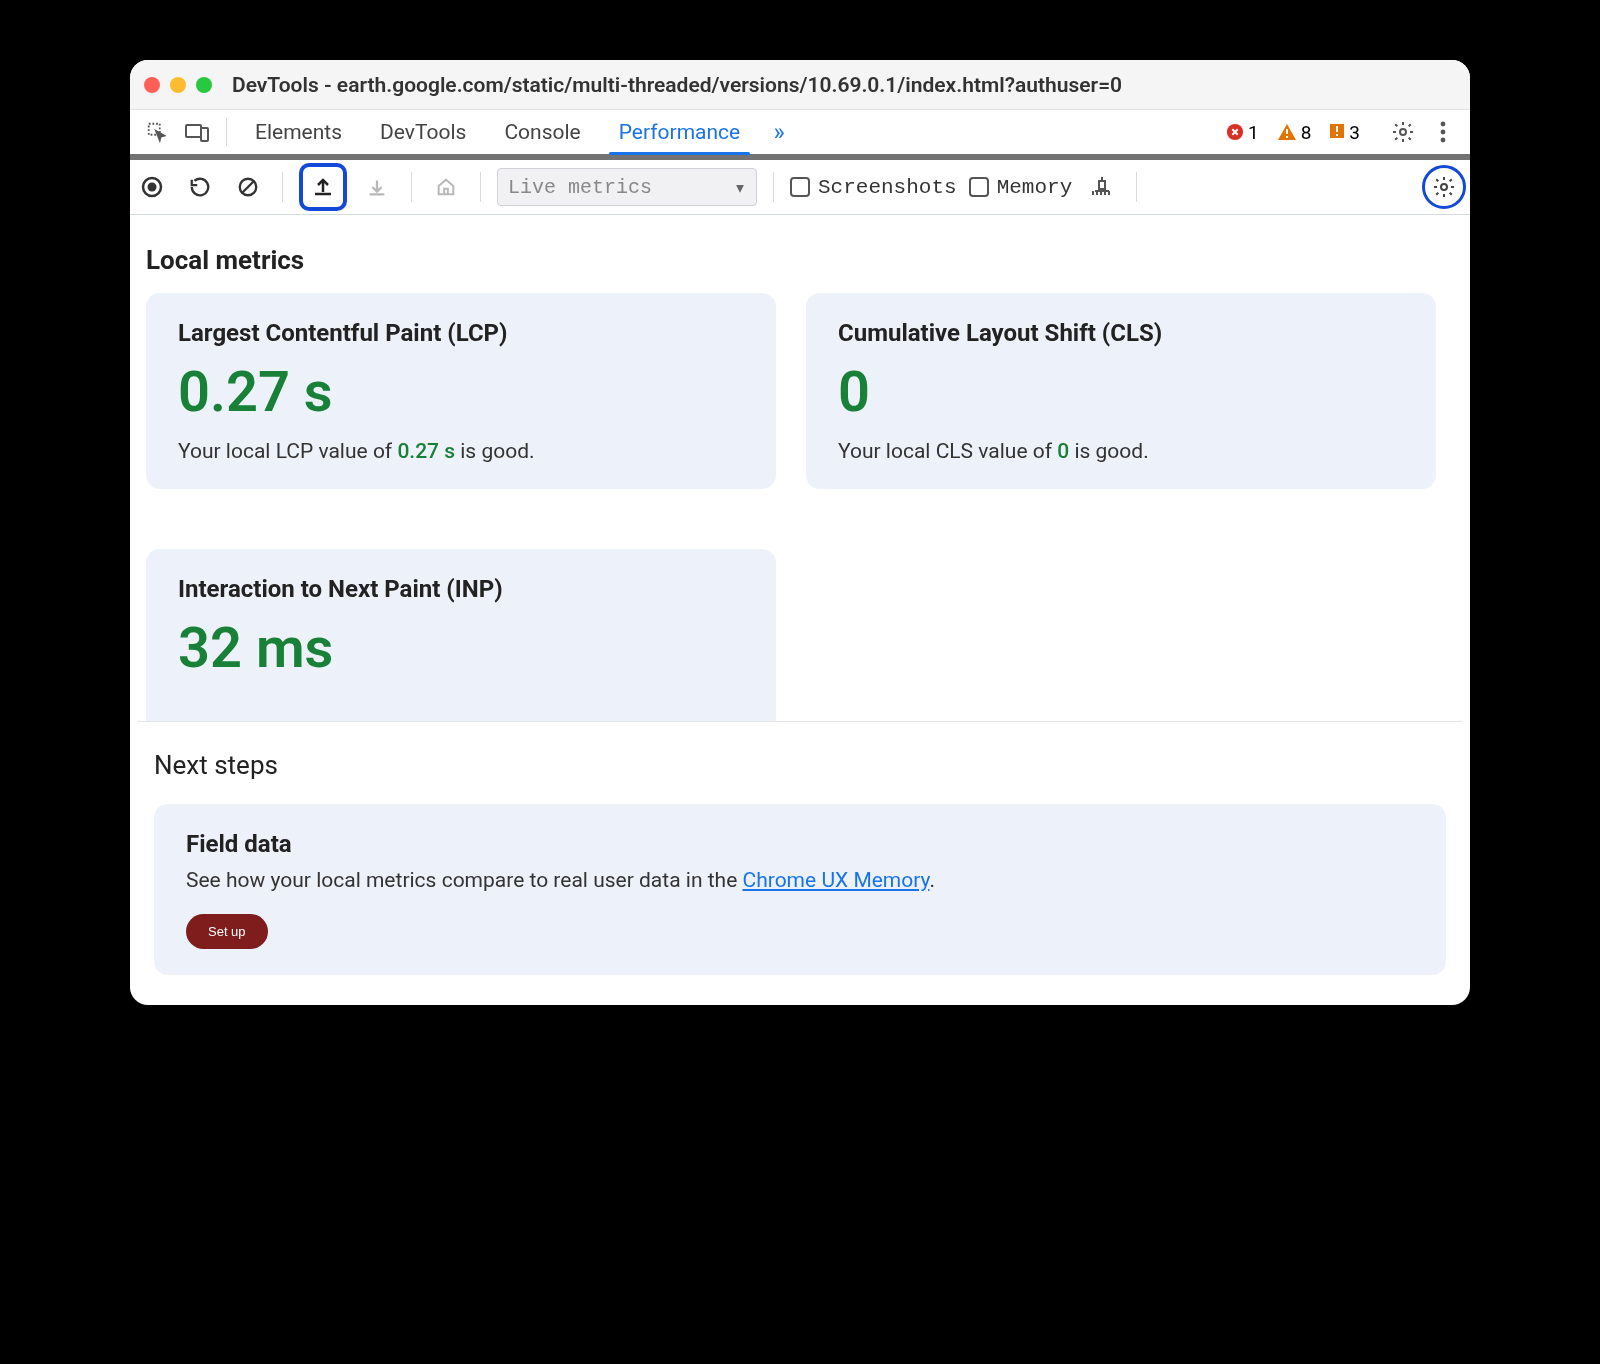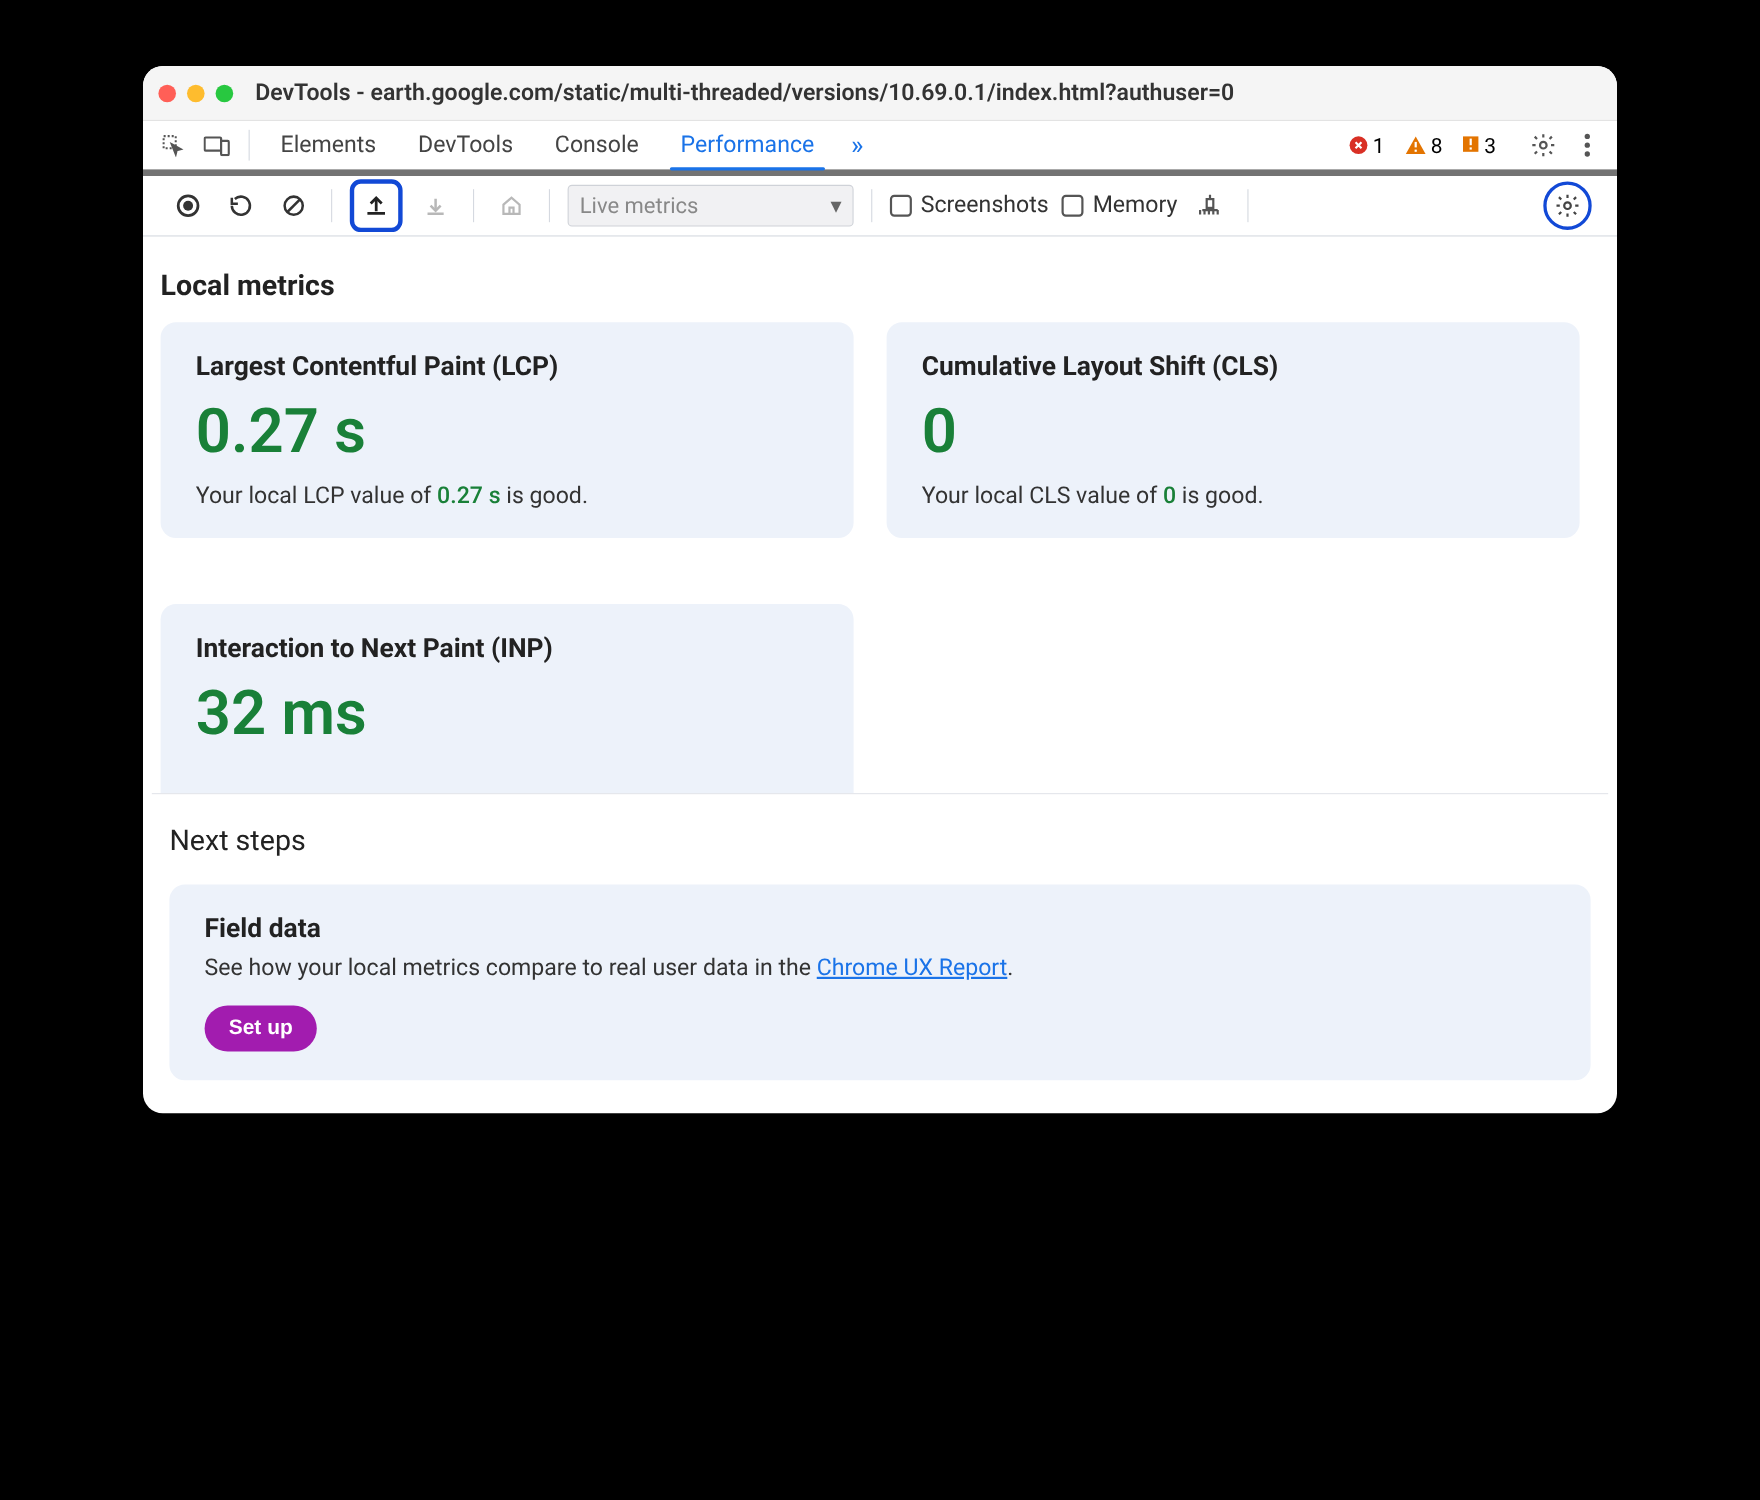--- a/index.html
+++ b/index.html
@@ -66,24 +66,25 @@
   .issue{display:flex;align-items:center;gap:4px;margin-right:12px;font-size:19px;}
   .issue .sym{display:inline-flex;align-items:center;justify-content:center;}
   .issue.error .sym{color:#d93025;}
   .issue.warn .sym{color:#e37400;}
   .issue.flag .sym{color:#e37400;}
   
   .toolbar{
     height:55px;
     border-bottom:1px solid #d5d9e0;
     display:flex; align-items:center;
-    padding:0 23px;
+    padding:0 4px;
     gap:12px;
     font-size:20px;
     background:#fff;
+    font-family:Liberation Mono, monospace;
   }
   .toolbar .icon-btn{
     width:36px;height:36px;display:flex;align-items:center;justify-content:center;color:#444;cursor:pointer;border-radius:6px;
   }
   .toolbar .icon-btn.disabled{color:#b8b8b8;cursor:default;}
   .toolbar .icon-btn.highlight{
     border:4px solid #1249d6; border-radius:10px; width:48px;height:48px;
   }
   .toolbar .sep{width:1px;height:30px;background:#d5d9e0;margin:0 4px;}
   .toolbar .select{
@@ -116,22 +117,22 @@
   .divider{height:1px;background:#e3e5ea;margin-top:0;}
   .next-steps{padding:28px 16px 30px 16px;}
   .ns-title{font-size:26px;font-weight:400;color:#222;margin-bottom:24px;}
   .field-card{
     background:#edf2fa;border-radius:14px;padding:26px 32px;
   }
   .field-title{font-size:24px;font-weight:700;color:#222;margin-bottom:10px;}
   .field-desc{font-size:21px;color:#333;margin-bottom:22px;}
   .field-desc a{color:#1a73e8;text-decoration:underline;}
   .setup-btn{
-    background:#a21caf;color:#fff;border:none;border-radius:22px;
-    padding:10px 22px;font-size:19px;font-weight:700;cursor:pointer;
+    background:#7f1d1d;color:#fff;border:none;border-radius:22px;
+    padding:10px 22px;font-size:13px;font-weight:400;cursor:pointer;
   }
   svg{display:block;}
 </style>
 </head>
 <body>
 
 <div class="window">
 
   <div class="titlebar">
     <div class="traffic">
@@ -309,19 +310,19 @@
         <div class="big-metric" style="margin-bottom:0;">32 ms</div>
       </div>
     </div>
     <div class="divider"></div>
 
     <div class="next-steps">
       <div class="ns-title">Next steps</div>
       <div class="field-card">
         <div class="field-title">Field data</div>
         <div class="field-desc">
-          <span>See how your local metrics compare to real user data in the </span><a href="#">Chrome UX Report</a><span>.</span>
+          <span>See how your local metrics compare to real user data in the </span><a href="#">Chrome UX Memory</a><span>.</span>
         </div>
         <button class="setup-btn">Set up</button>
       </div>
     </div>
   </div>
 </div>
 
 </body></html>

